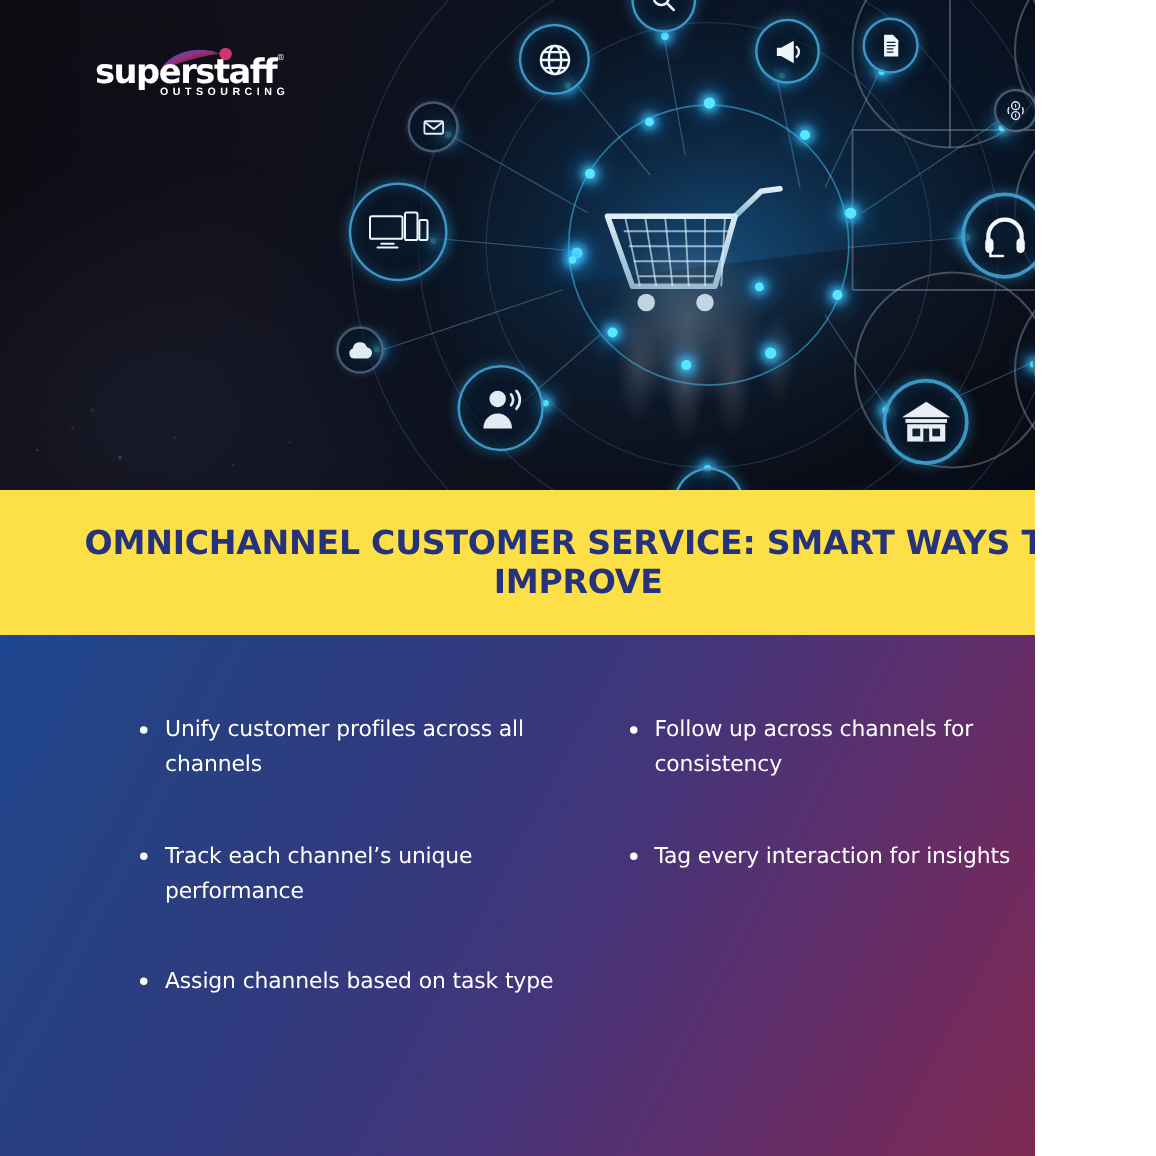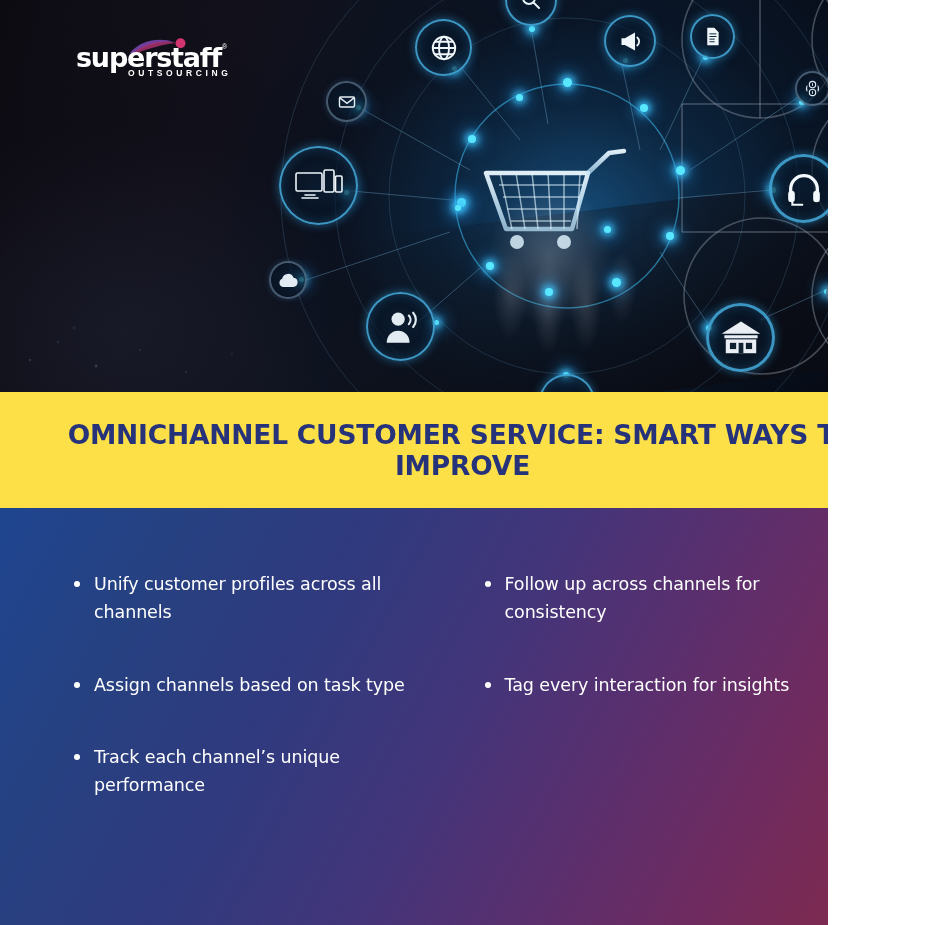--- a/index.html
+++ b/index.html
@@ -124,21 +124,21 @@
         #303a7e 33%,
         #43357a 50%,
         #5a2f6e 65%,
         #6e2b60 79%,
         #7d2a50 92%,
         #86293f 100%);
     overflow:hidden;
   }
   .panel-inner {
     position:absolute; left:0; top:0; width:925px; height:417px;
-    padding:62px 62px 0 74px;
+    padding:62px 62px 0 112px;
     display:grid;
     grid-template-columns:1fr 1fr;
     column-gap:32px;
     align-content:start;
   }
   .bul-col { display:flex; flex-direction:column; }
   .bullet {
     display:flex;
     align-items:flex-start;
     gap:14px;
@@ -382,25 +382,25 @@
   <div class="panel">
     <div class="panel-inner">
 
       <div class="bul-col">
         <div class="bullet">
           <span class="dot"></span>
           <span class="txt">Unify customer profiles across all channels</span>
         </div>
         <div class="bullet">
           <span class="dot"></span>
-          <span class="txt">Assign channels based on task type</span>
+          <span class="txt">Track each channel’s unique performance</span>
         </div>
         <div class="bullet">
           <span class="dot"></span>
-          <span class="txt">Track each channel’s unique performance</span>
+          <span class="txt">Assign channels based on task type</span>
         </div>
       </div>
 
       <div class="bul-col">
         <div class="bullet">
           <span class="dot"></span>
           <span class="txt">Follow up across channels for consistency</span>
         </div>
         <div class="bullet">
           <span class="dot"></span>

